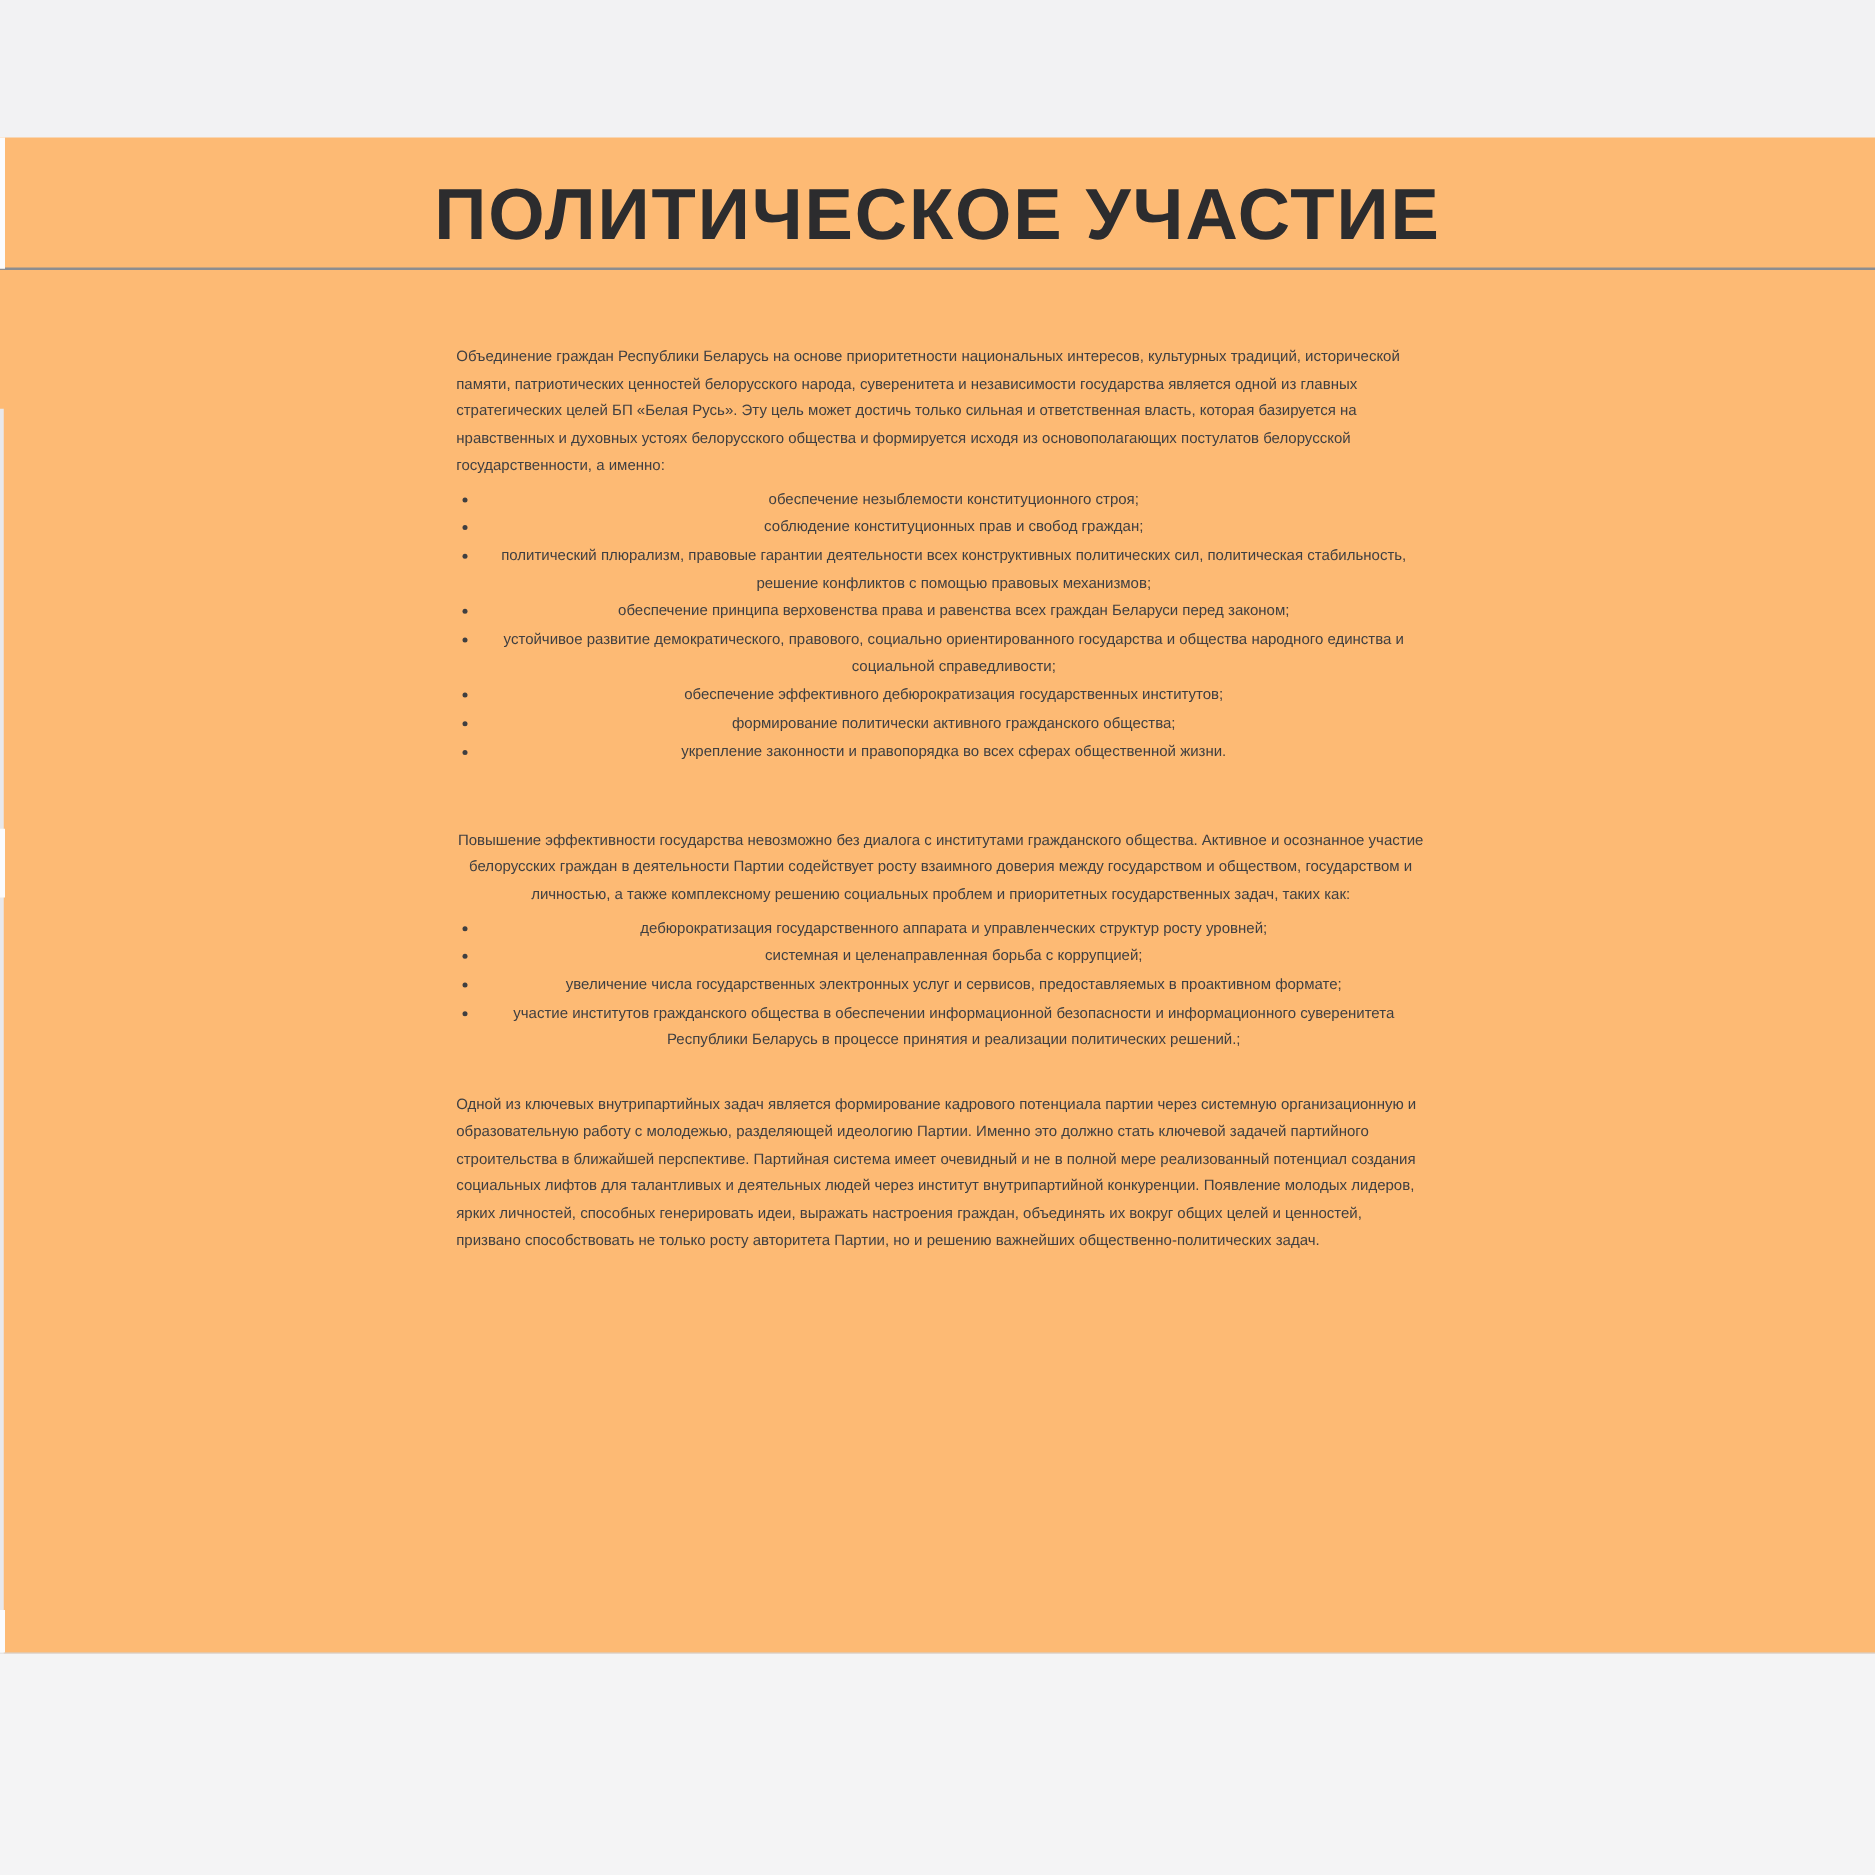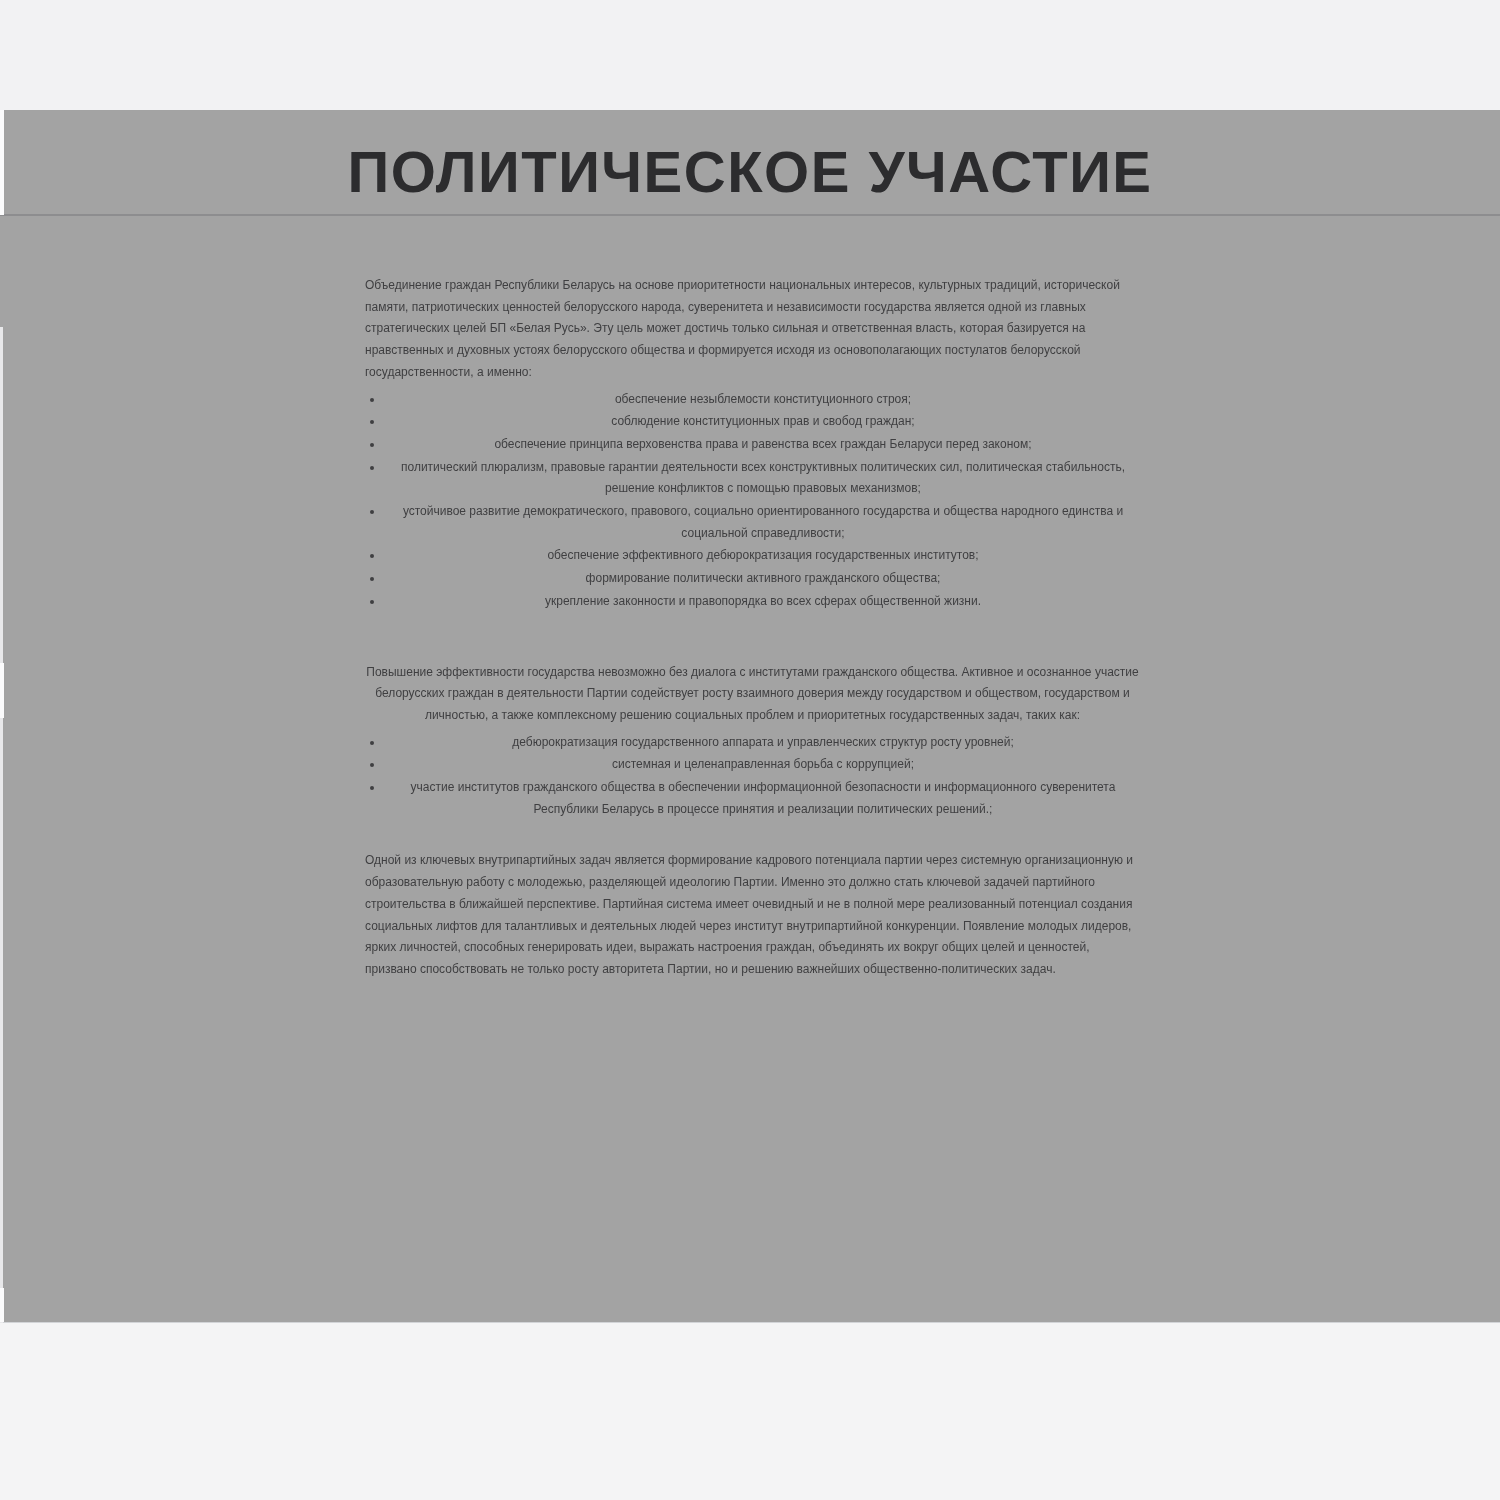--- a/index.html
+++ b/index.html
@@ -15,21 +15,21 @@
     font-family: "Liberation Sans", sans-serif;
   }
 
   
   .main-section {
     position: absolute;
     left: 0;
     top: 110px;
     width: 1500px;
     height: 1213px;
-    background: #a3a3a3;
+    background: #fdba74;
     box-sizing: border-box;
     border-bottom: 1px solid #d2d4d7;
   }
 
   .title-band {
     height: 106px;
     box-sizing: border-box;
     border-bottom: 2px solid #8d8d8f;
     display: flex;
     align-items: center;
@@ -126,33 +126,34 @@
     <h1 class="page-title">ПОЛИТИЧЕСКОЕ УЧАСТИЕ</h1>
   </div>
 
   <div class="content">
 
     <p class="para para-1">Объединение граждан Республики Беларусь на основе приоритетности национальных интересов, культурных традиций, исторической памяти, патриотических ценностей белорусского народа, суверенитета и независимости государства является одной из главных стратегических целей БП «Белая Русь». Эту цель может достичь только сильная и ответственная власть, которая базируется на нравственных и духовных устоях белорусского общества и формируется исходя из основополагающих постулатов белорусской государственности, а именно:</p>
 
     <ul class="bullet-list">
         <li>обеспечение незыблемости конституционного строя;</li>
         <li>соблюдение конституционных прав и свобод граждан;</li>
+        <li>политический плюрализм, правовые гарантии деятельности всех конструктивных политических сил, политическая стабильность, решение конфликтов с помощью правовых механизмов;</li>
         <li>обеспечение принципа верховенства права и равенства всех граждан Беларуси перед законом;</li>
-        <li>политический плюрализм, правовые гарантии деятельности всех конструктивных политических сил, политическая стабильность, решение конфликтов с помощью правовых механизмов;</li>
         <li>устойчивое развитие демократического, правового, социально ориентированного государства и общества народного единства и социальной справедливости;</li>
         <li>обеспечение эффективного дебюрократизация государственных институтов;</li>
         <li>формирование политически активного гражданского общества;</li>
         <li>укрепление законности и правопорядка во всех сферах общественной жизни.</li>
       </ul>
 
     <p class="para para-2">Повышение эффективности государства невозможно без диалога с институтами гражданского общества. Активное и осознанное участие белорусских граждан в деятельности Партии содействует росту взаимного доверия между государством и обществом, государством и личностью, а также комплексному решению социальных проблем и приоритетных государственных задач, таких как:</p>
 
     <ul class="bullet-list">
         <li>дебюрократизация государственного аппарата и управленческих структур росту уровней;</li>
         <li>системная и целенаправленная борьба с коррупцией;</li>
+        <li>увеличение числа государственных электронных услуг и сервисов, предоставляемых в проактивном формате;</li>
         <li>участие институтов гражданского общества в обеспечении информационной безопасности и информационного суверенитета Республики Беларусь в процессе принятия и реализации политических решений.;</li>
       </ul>
 
     <p class="para para-3">Одной из ключевых внутрипартийных задач является формирование кадрового потенциала партии через системную организационную и образовательную работу с молодежью, разделяющей идеологию Партии. Именно это должно стать ключевой задачей партийного строительства в ближайшей перспективе. Партийная система имеет очевидный и не в полной мере реализованный потенциал создания социальных лифтов для талантливых и деятельных людей через институт внутрипартийной конкуренции. Появление молодых лидеров, ярких личностей, способных генерировать идеи, выражать настроения граждан, объединять их вокруг общих целей и ценностей, призвано способствовать не только росту авторитета Партии, но и решению важнейших общественно-политических задач.</p>
 
   </div>
 </div>
 
 <div class="edge-track"></div>
 <div class="edge-thumb t1"></div>

